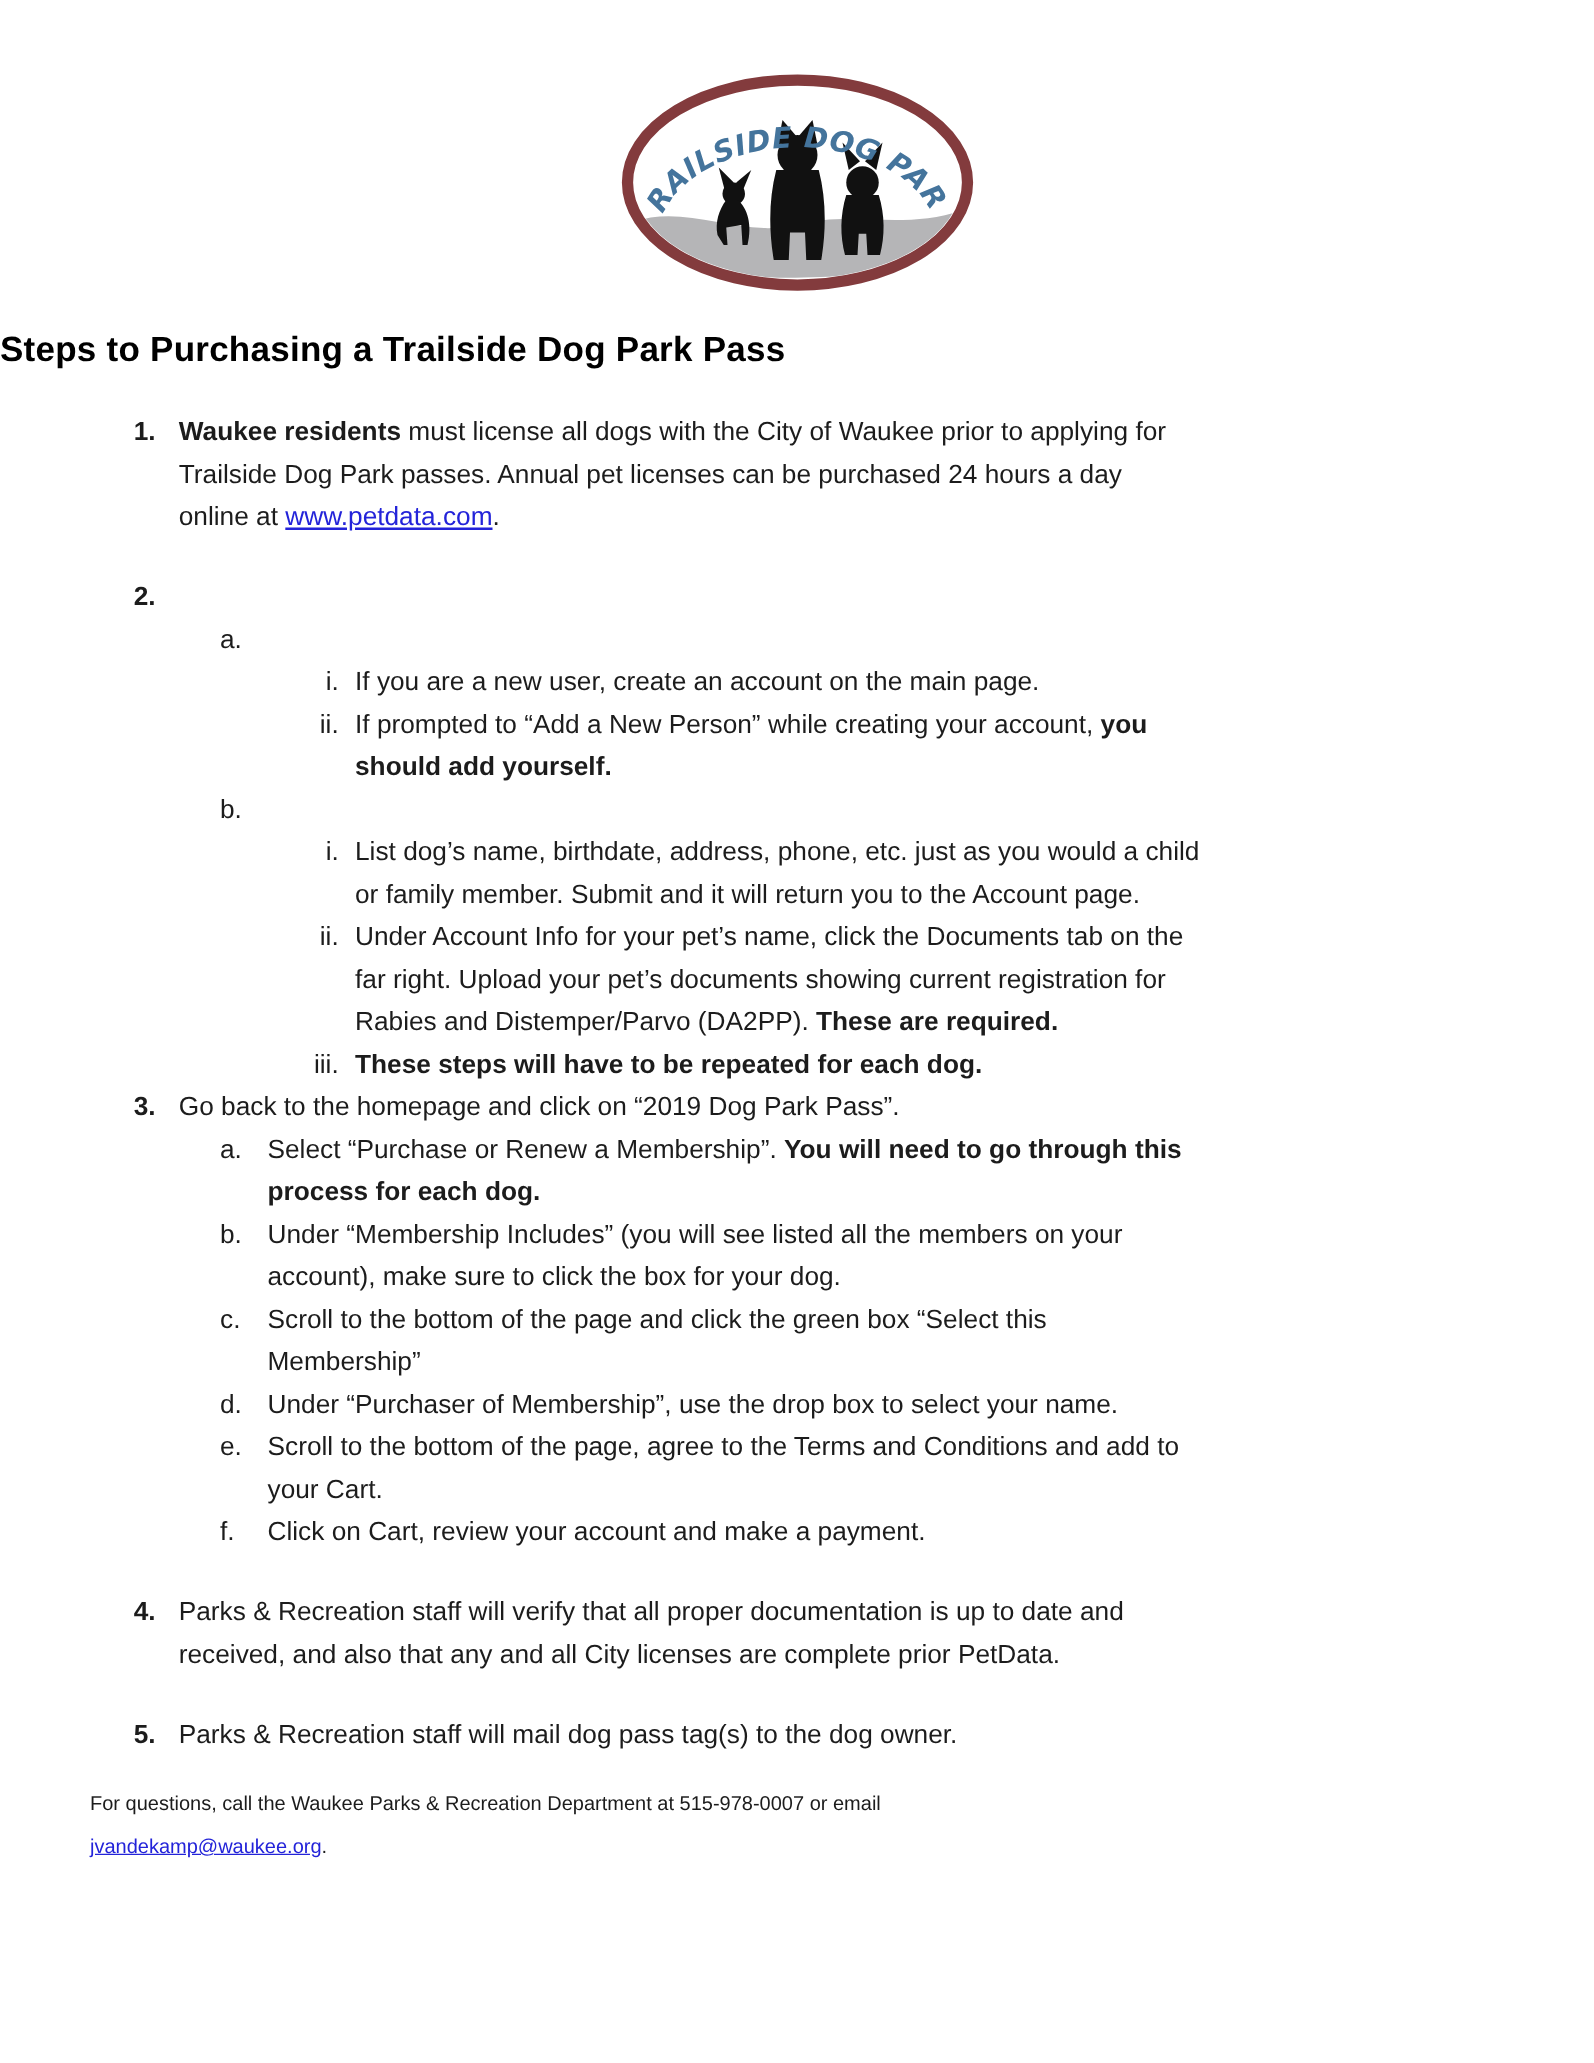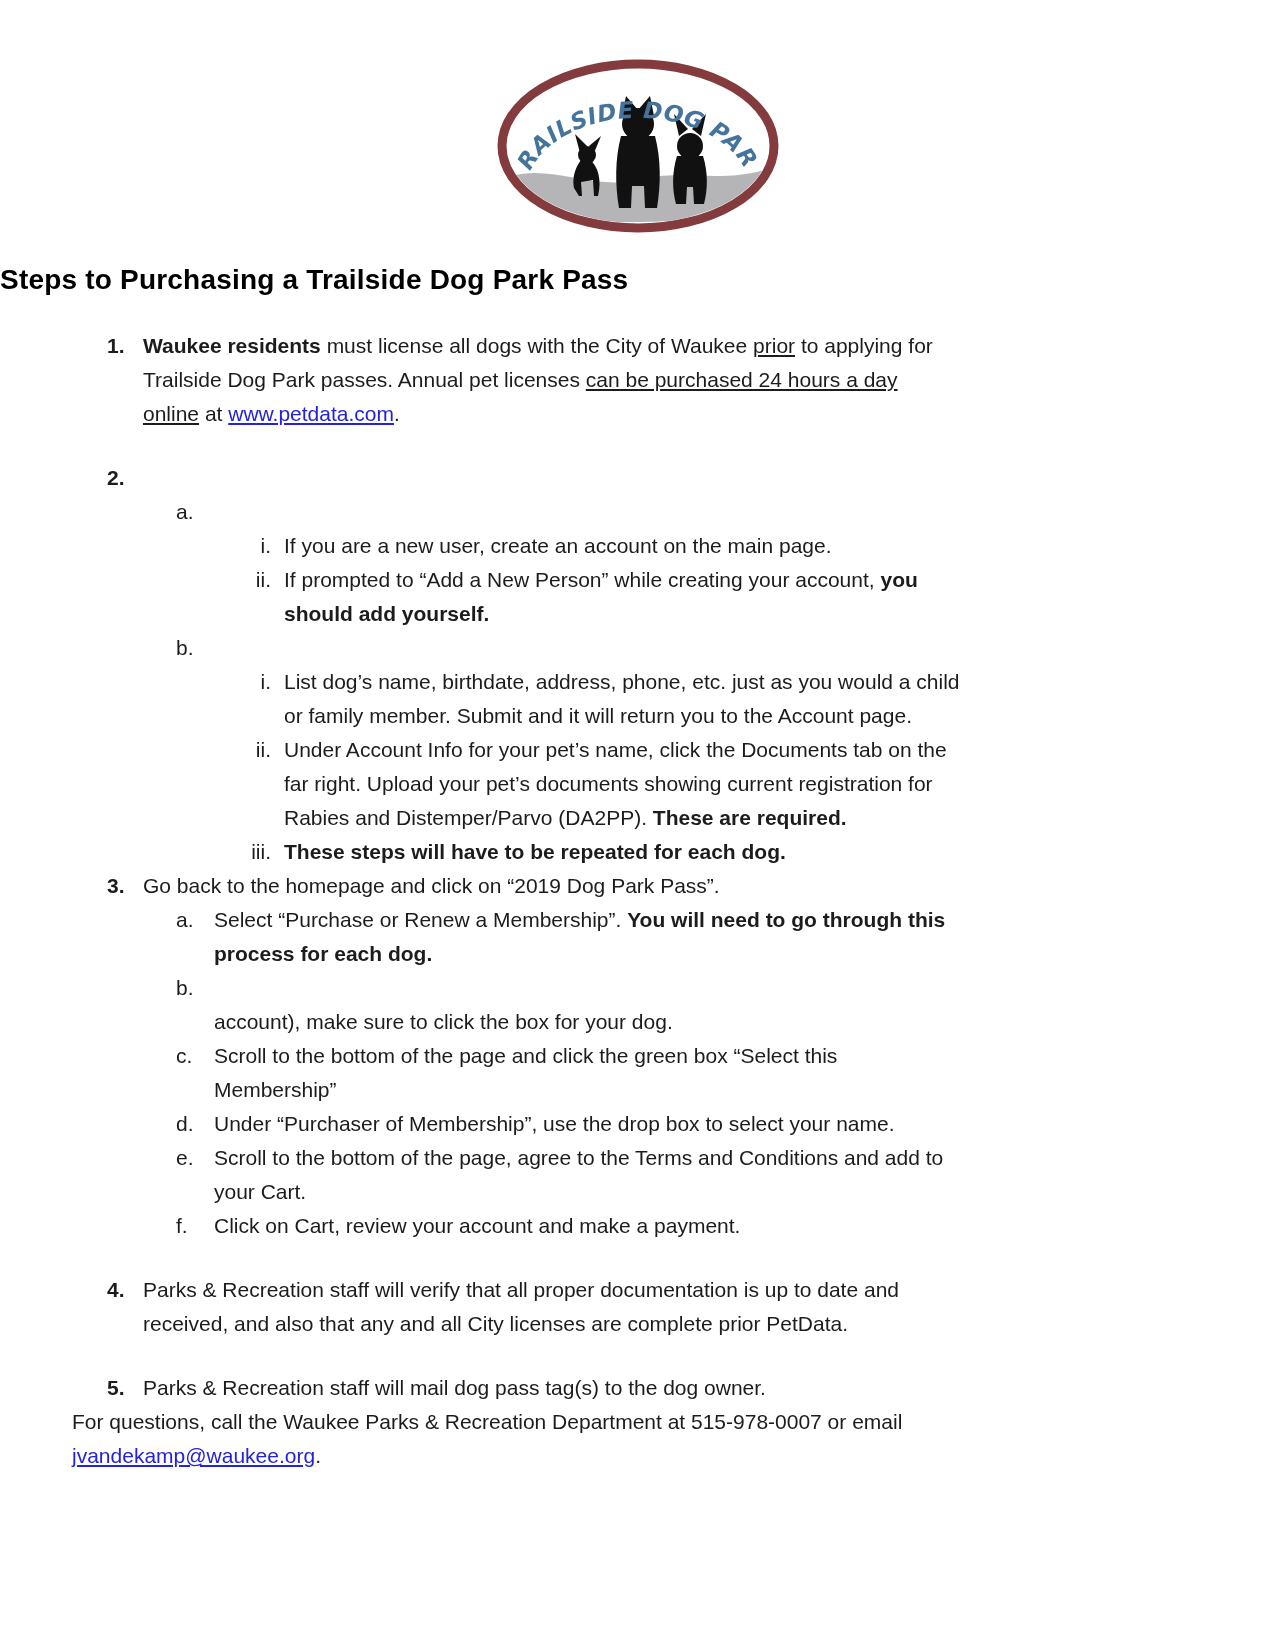--- a/index.html
+++ b/index.html
@@ -43,29 +43,30 @@
   .item.gap { margin-top: 30px; }
   .item.l0 { padding-left: 107px; padding-right: 138px; }
   .item.l0 > .marker { flex: 0 0 36px; font-weight: bold; }
   .item.l1 { padding-left: 176px; padding-right: 138px; }
   .item.l1 > .marker { flex: 0 0 38px; }
   .item.l2 { padding-left: 228px; padding-right: 140px; }
   .item.l2 > .marker { flex: 0 0 56px; text-align: right; padding-right: 13px; }
   .body-text { flex: 1 1 auto; }
 
   .b { font-weight: bold; }
-  .u { text-decoration: underline; }
+  .u { }
   a.link { cursor: pointer; }
   a.link.blue { color: var(--link-blue, #2323d9); }
   a.link.purple { color: var(--link-purple, #8031a8); }
 
   
   .footer {
+    margin-top: 22px;
     padding-left: 72px;
-    font-size: 21px;
+    font-size: 16px;
     line-height: 34px;
   }
 </style>
 </head>
 <body>
 
 <div class="page">
 
   <div class="logo-wrap">
     <svg width="288" height="180" viewBox="0 0 288 180">
@@ -143,21 +144,21 @@
       <div class="item l0">
         <span class="marker">3.</span>
         <span class="body-text"><span>Go back to the homepage and click on “2019 Dog Park Pass”.</span></span>
       </div>
       <div class="item l1">
         <span class="marker">a.</span>
         <span class="body-text"><span>Select “Purchase or Renew a Membership”. </span><span class="b">You will need to go through this</span><br><span class="b">process for each dog.</span></span>
       </div>
       <div class="item l1">
         <span class="marker">b.</span>
-        <span class="body-text"><br><span>account), make sure to click the box for your dog.</span></span>
+        <span class="body-text"><span>Under “Membership Includes” (you will see listed all the members on your</span><br><span>account), make sure to click the box for your dog.</span></span>
       </div>
       <div class="item l1">
         <span class="marker">c.</span>
         <span class="body-text"><span>Scroll to the bottom of the page and click the green box “Select this</span><br><span>Membership”</span></span>
       </div>
       <div class="item l1">
         <span class="marker">d.</span>
         <span class="body-text"><span>Under “Purchaser of Membership”, use the drop box to select your name.</span></span>
       </div>
       <div class="item l1">

